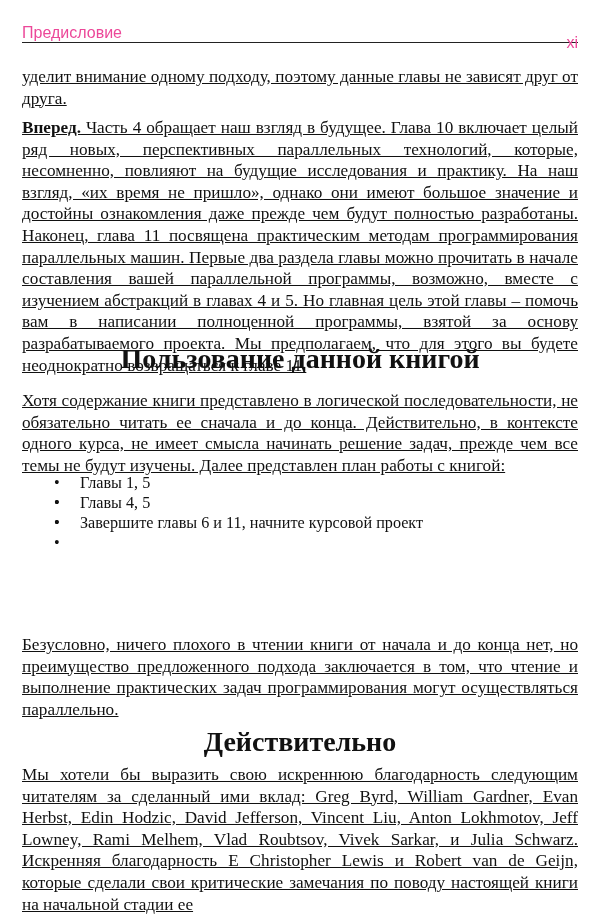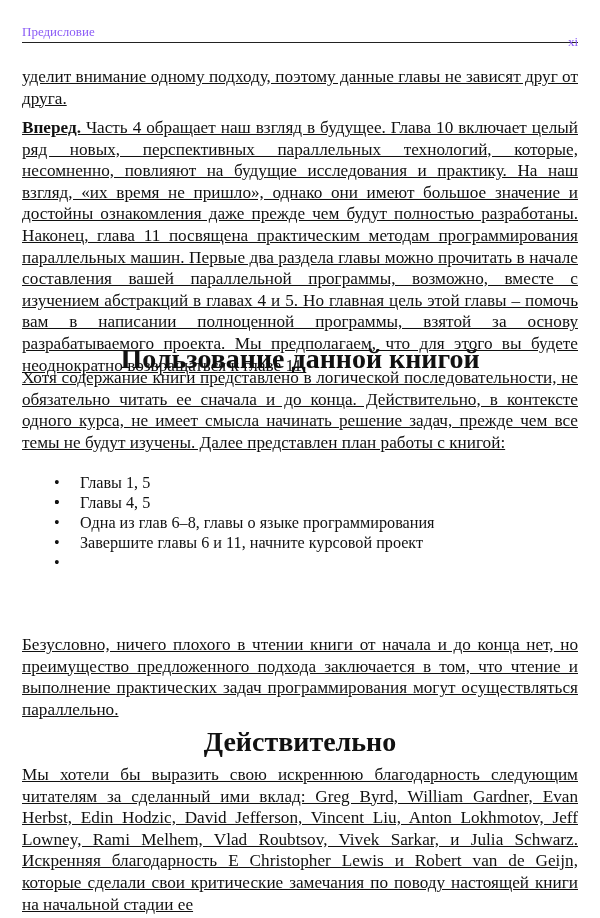--- a/index.html
+++ b/index.html
@@ -1,21 +1,21 @@
 <!DOCTYPE html>
 <html><head>
 <meta charset="utf-8">
 <style>
   html, body { margin: 0; padding: 0; background: #ffffff; }
   body { width: 600px; height: 918px; position: relative; overflow: hidden; color: #111; }
   .page { position: absolute; left: 22px; top: 0; width: 556px; }
   .running-head {
     position: absolute; left: 0; top: 24px; width: 556px; height: 18px;
     border-bottom: 1.5px solid #222;
-    font-family: Liberation Serif, serif; font-size: 13px; color: #8b5cf6;
+    font-family: Liberation Sans, sans-serif; font-size: 16px; color: #ec4899;
   }
   .running-head .title { position: absolute; left: 0; top: 0; }
   .running-head .pageno { position: absolute; right: 0; top: 10px; }
   .body-text {
     position: absolute; left: 0; width: 556px;
     font-family: "Liberation Serif", serif; font-size: 17.2px; line-height: 21.6px;
     text-align: justify; margin: 0; text-decoration: underline;
   }
   .body-text b { font-weight: bold; }
   .h2 {
@@ -38,27 +38,27 @@
     <span class="title">Предисловие</span>
     <span class="pageno">xi</span>
   </div>
 
   <p class="body-text" style="top:66px;">уделит внимание одному подходу, поэтому данные главы не зависят друг от друга.</p>
 
   <p class="body-text" style="top:117px;"><b>Вперед.</b><span> Часть 4 обращает наш взгляд в будущее. Глава 10 включает целый ряд новых, перспективных параллельных технологий, которые, несомненно, повлияют на будущие исследования и практику. На наш взгляд, «их время не пришло», однако они имеют большое значение и достойны ознакомления даже прежде чем будут полностью разработаны. Наконец, глава 11 посвящена практическим методам программирования параллельных машин. Первые два раздела главы можно прочитать в начале составления вашей параллельной программы, возможно, вместе с изучением абстракций в главах 4 и 5. Но главная цель этой главы – помочь вам в написании полноценной программы, взятой за основу разрабатываемого проекта. Мы предполагаем, что для этого вы будете неоднократно возвращаться к главе 11.</span></p>
 
   <h2 class="h2" style="top:342px;">Пользование данной книгой</h2>
 
-  <p class="body-text" style="top:367px;">Хотя содержание книги представлено в логической последовательности, не обязательно читать ее сначала и до конца. Действительно, в контексте одного курса, не имеет смысла начинать решение задач, прежде чем все темы не будут изучены. Далее представлен план работы с книгой:</p>
+  <p class="body-text" style="top:390px;">Хотя содержание книги представлено в логической последовательности, не обязательно читать ее сначала и до конца. Действительно, в контексте одного курса, не имеет смысла начинать решение задач, прежде чем все темы не будут изучены. Далее представлен план работы с книгой:</p>
 
   <ul class="plan" style="top:473px;">
     <li><span class="bullet">•</span><span>Главы 1, 5</span></li>
     <li><span class="bullet">•</span></li>
     <li><span class="bullet">•</span><span>Главы 4, 5</span></li>
-    <li><span class="bullet">•</span><span>Одна из глав 6–8, главы о языке программирования</span></li>
+    <li><span class="bullet">•</span></li>
     <li><span class="bullet">•</span><span>Завершите главы 6 и 11, начните курсовой проект</span></li>
     <li><span class="bullet">•</span></li>
   </ul>
 
   <p class="body-text" style="top:634px;">Безусловно, ничего плохого в чтении книги от начала и до конца нет, но преимущество предложенного подхода заключается в том, что чтение и выполнение практических задач программирования могут осуществляться параллельно.</p>
 
   <h2 class="h2" style="top:725px;">Действительно</h2>
 
   <p class="body-text" style="top:764px;">Мы хотели бы выразить свою искреннюю благодарность следующим читателям за сделанный ими вклад: Greg Byrd, William Gardner, Evan Herbst, Edin Hodzic, David Jefferson, Vincent Liu, Anton Lokhmotov, Jeff Lowney, Rami Melhem, Vlad Roubtsov, Vivek Sarkar, и Julia Schwarz. Искренняя благодарность E Christopher Lewis и Robert van de Geijn, которые сделали свои критические замечания по поводу настоящей книги на начальной стадии ее</p>
 

